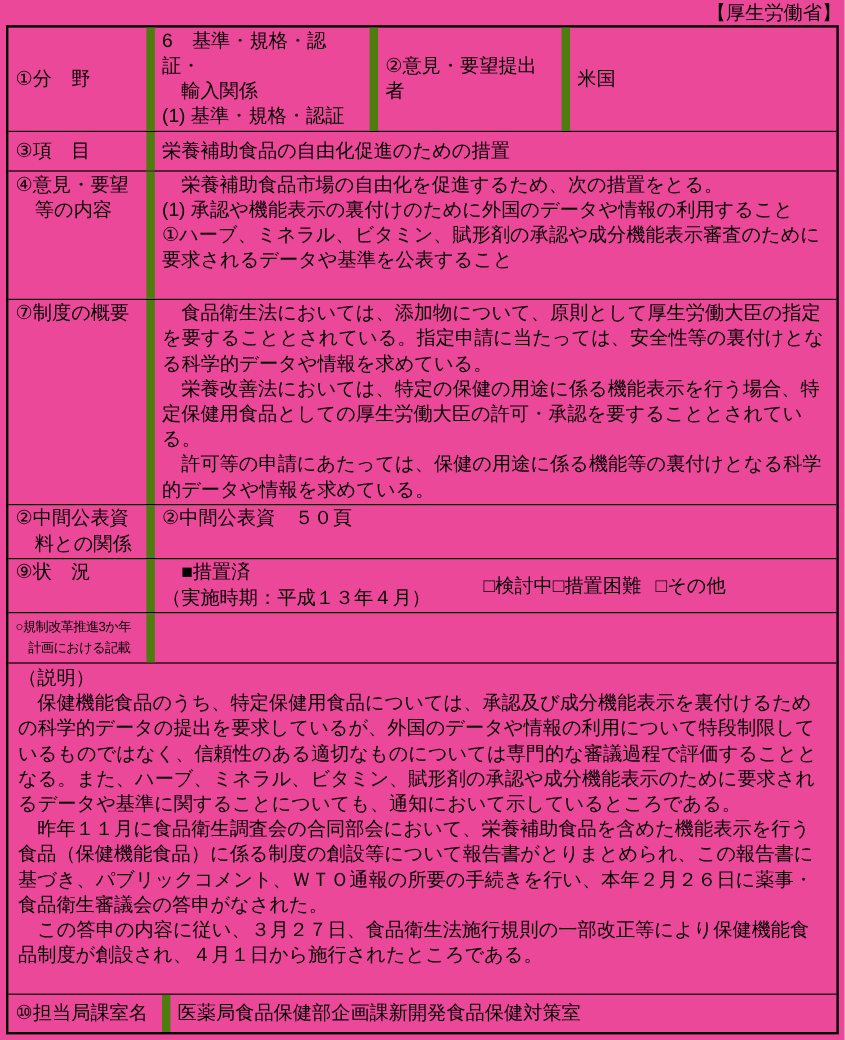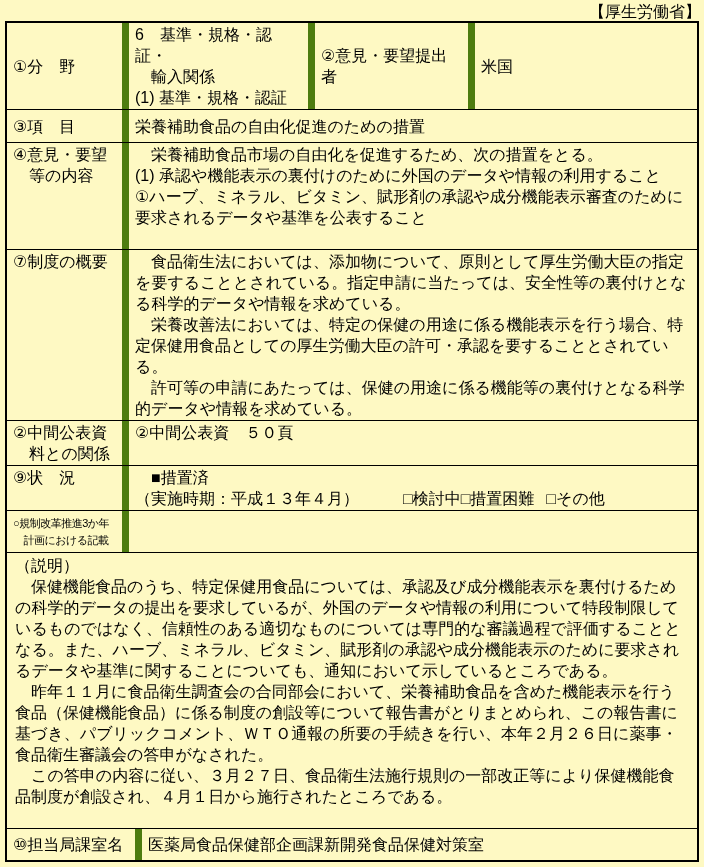--- a/index.html
+++ b/index.html
@@ -4,21 +4,21 @@
 <style>
   * { margin: 0; padding: 0; box-sizing: border-box; }
   html, body {
     width: 704px; height: 867px;
     background: #ffffff;
     color: #000000;
     font-family: "Liberation Sans", "DejaVu Sans", sans-serif;
     font-size: 16px;
     line-height: 21px;
   }
-  .page { width: 704px; height: 867px; background: #fef9c3; overflow: hidden; }
+  .page { width: 704px; height: 867px; background: #ec4899; overflow: hidden; }
 
   .agency-header {
     text-align: right;
     padding: 1px 3px 0 0;
     height: 21px;
     font-size: 16px;
   }
 
   .doc-table {
     margin-left: 5px;
@@ -55,21 +55,21 @@
   .joint-label-col     { flex: 0 0 72px; }
   .dept-label-col      { flex: 0 0 135px; }
 
   .plan-label {
     font-size: 11px;
     line-height: 17px;
     letter-spacing: -0.5px;
     display: flex; align-items: center;
   }
 
-  .status-cell { display: flex; align-items: flex-end; padding: 1px 0 1px 6px; }
+  .status-cell { display: flex; align-items: center; padding: 1px 0 1px 6px; }
   .status-left { flex: 0 0 268px; }
   .status-checks { flex: 1 1 auto; display: flex; align-items: center; }
   .status-checks .cb1 { }
   .status-checks .cb2 { margin-right: 12px; }
 
   .explain-cell { padding: 2px 8px; }
 </style>
 </head>
 <body>
 

